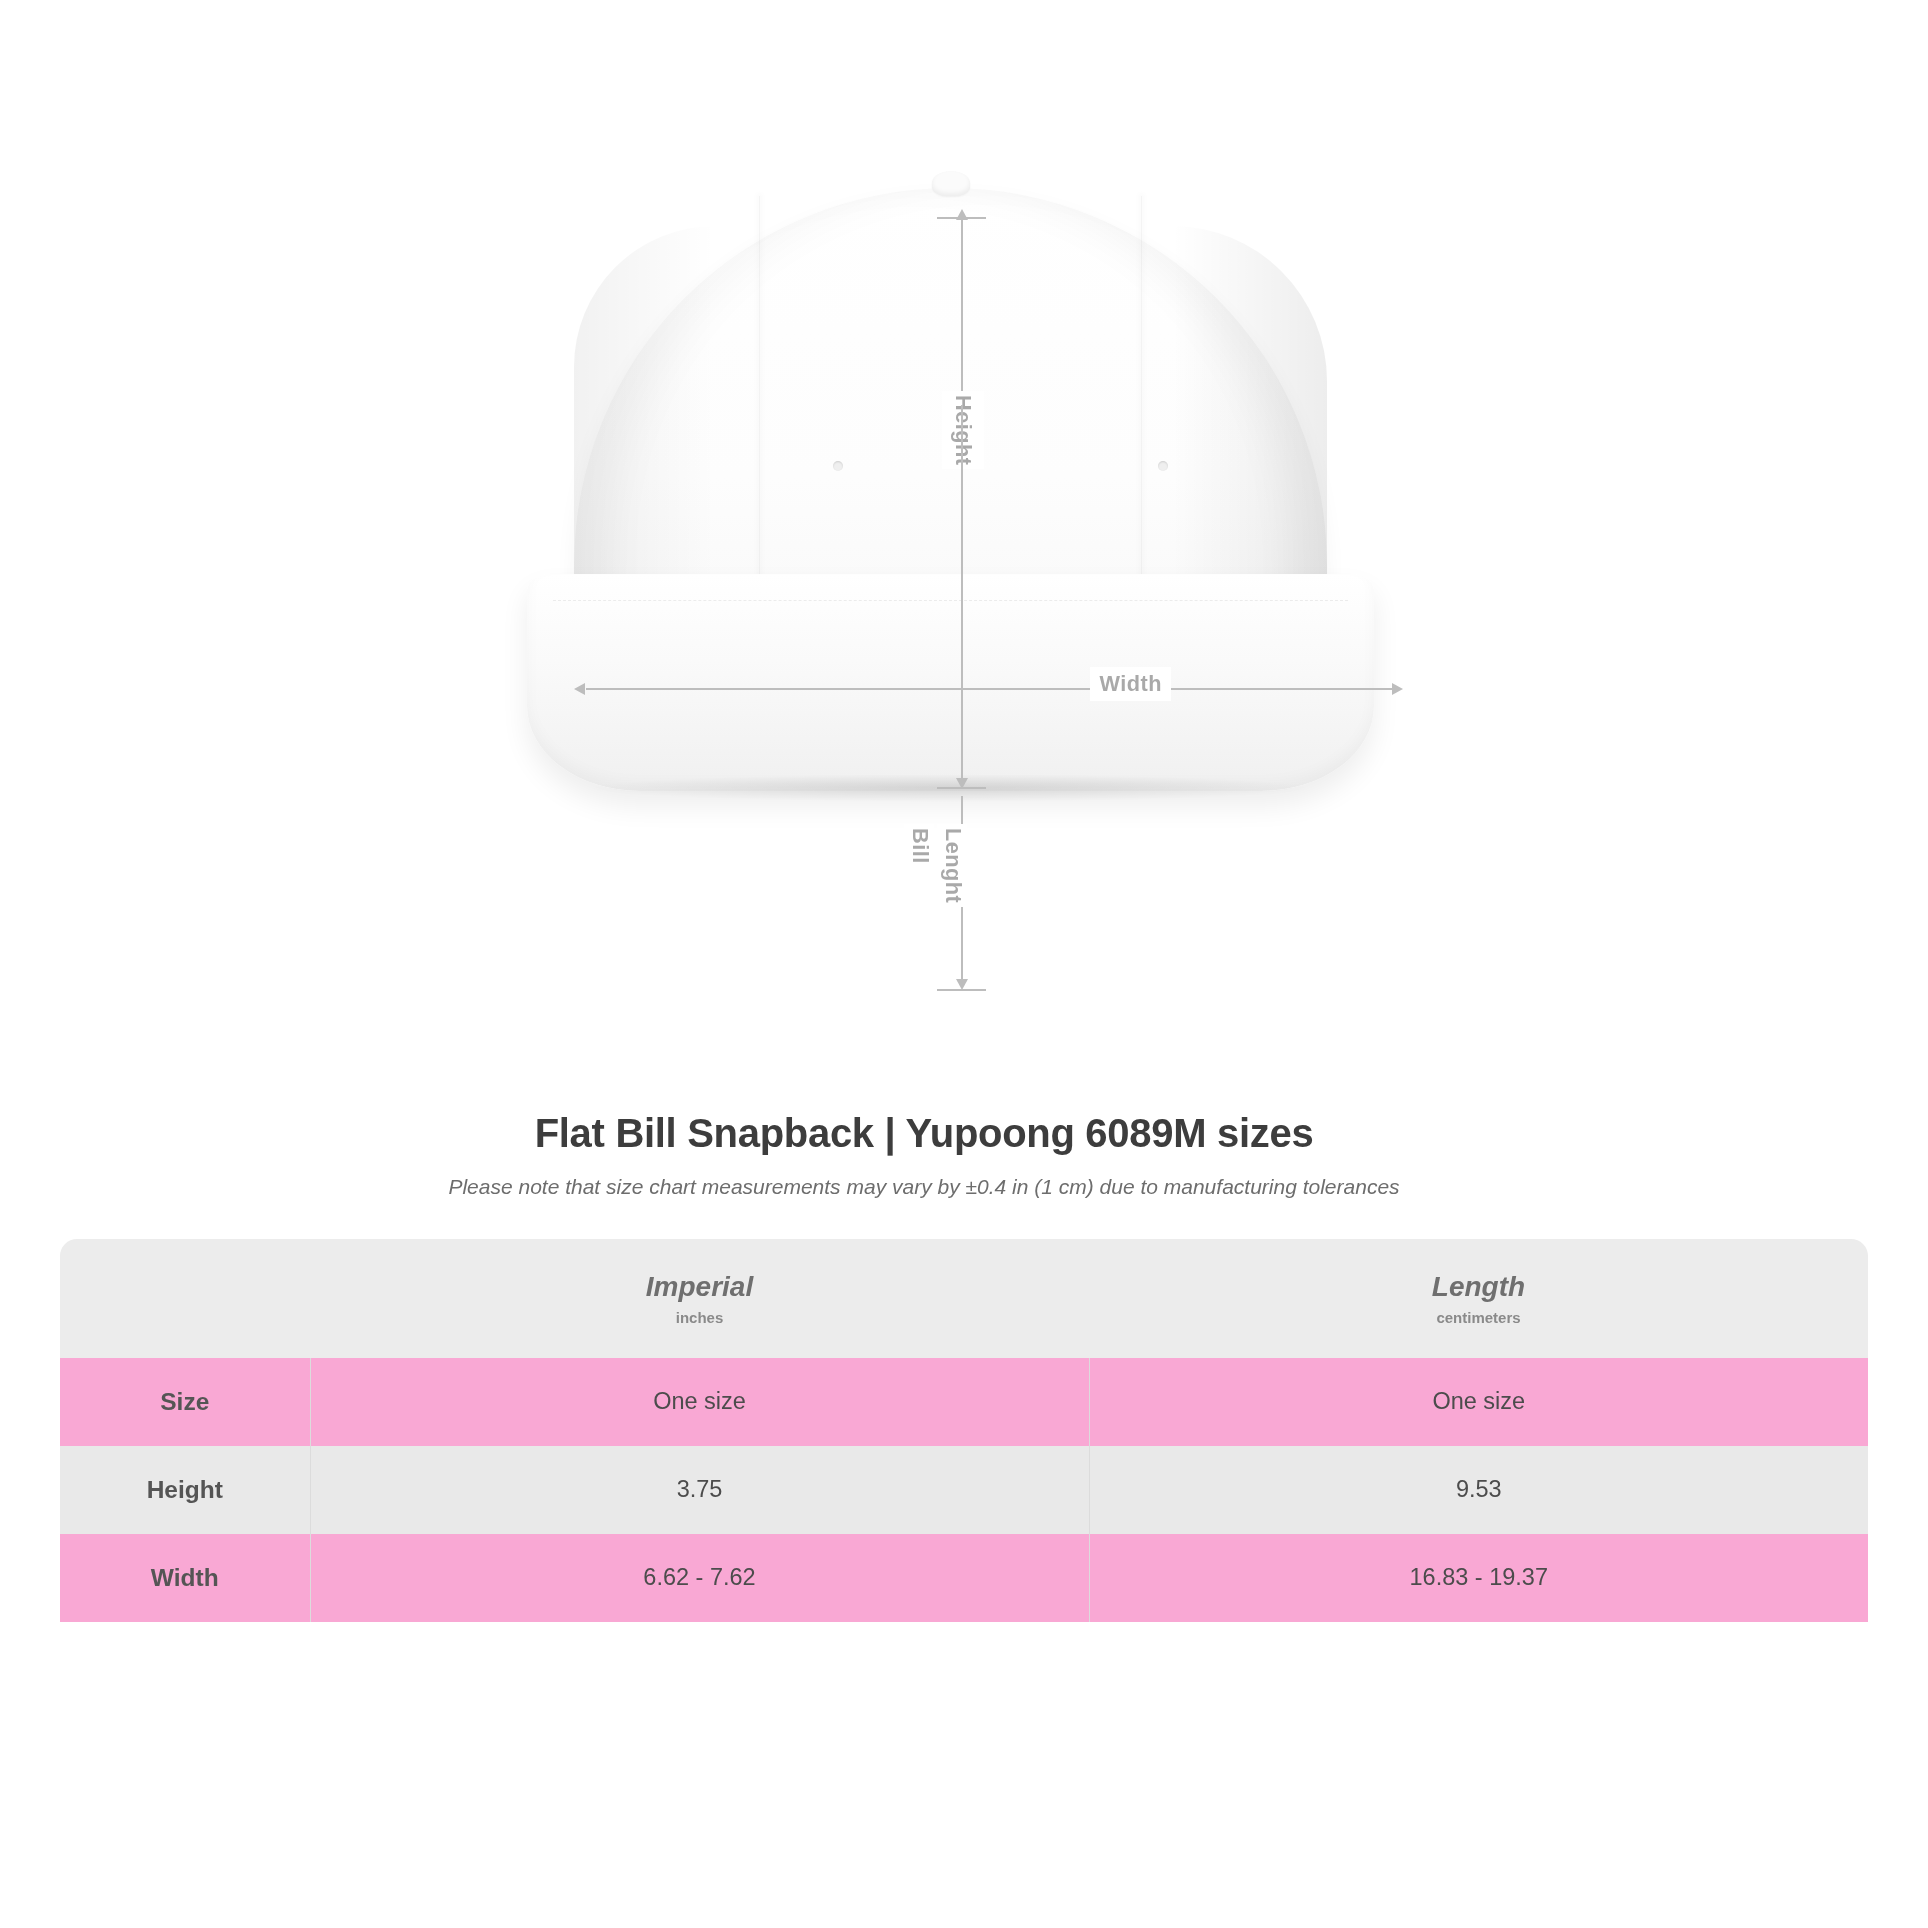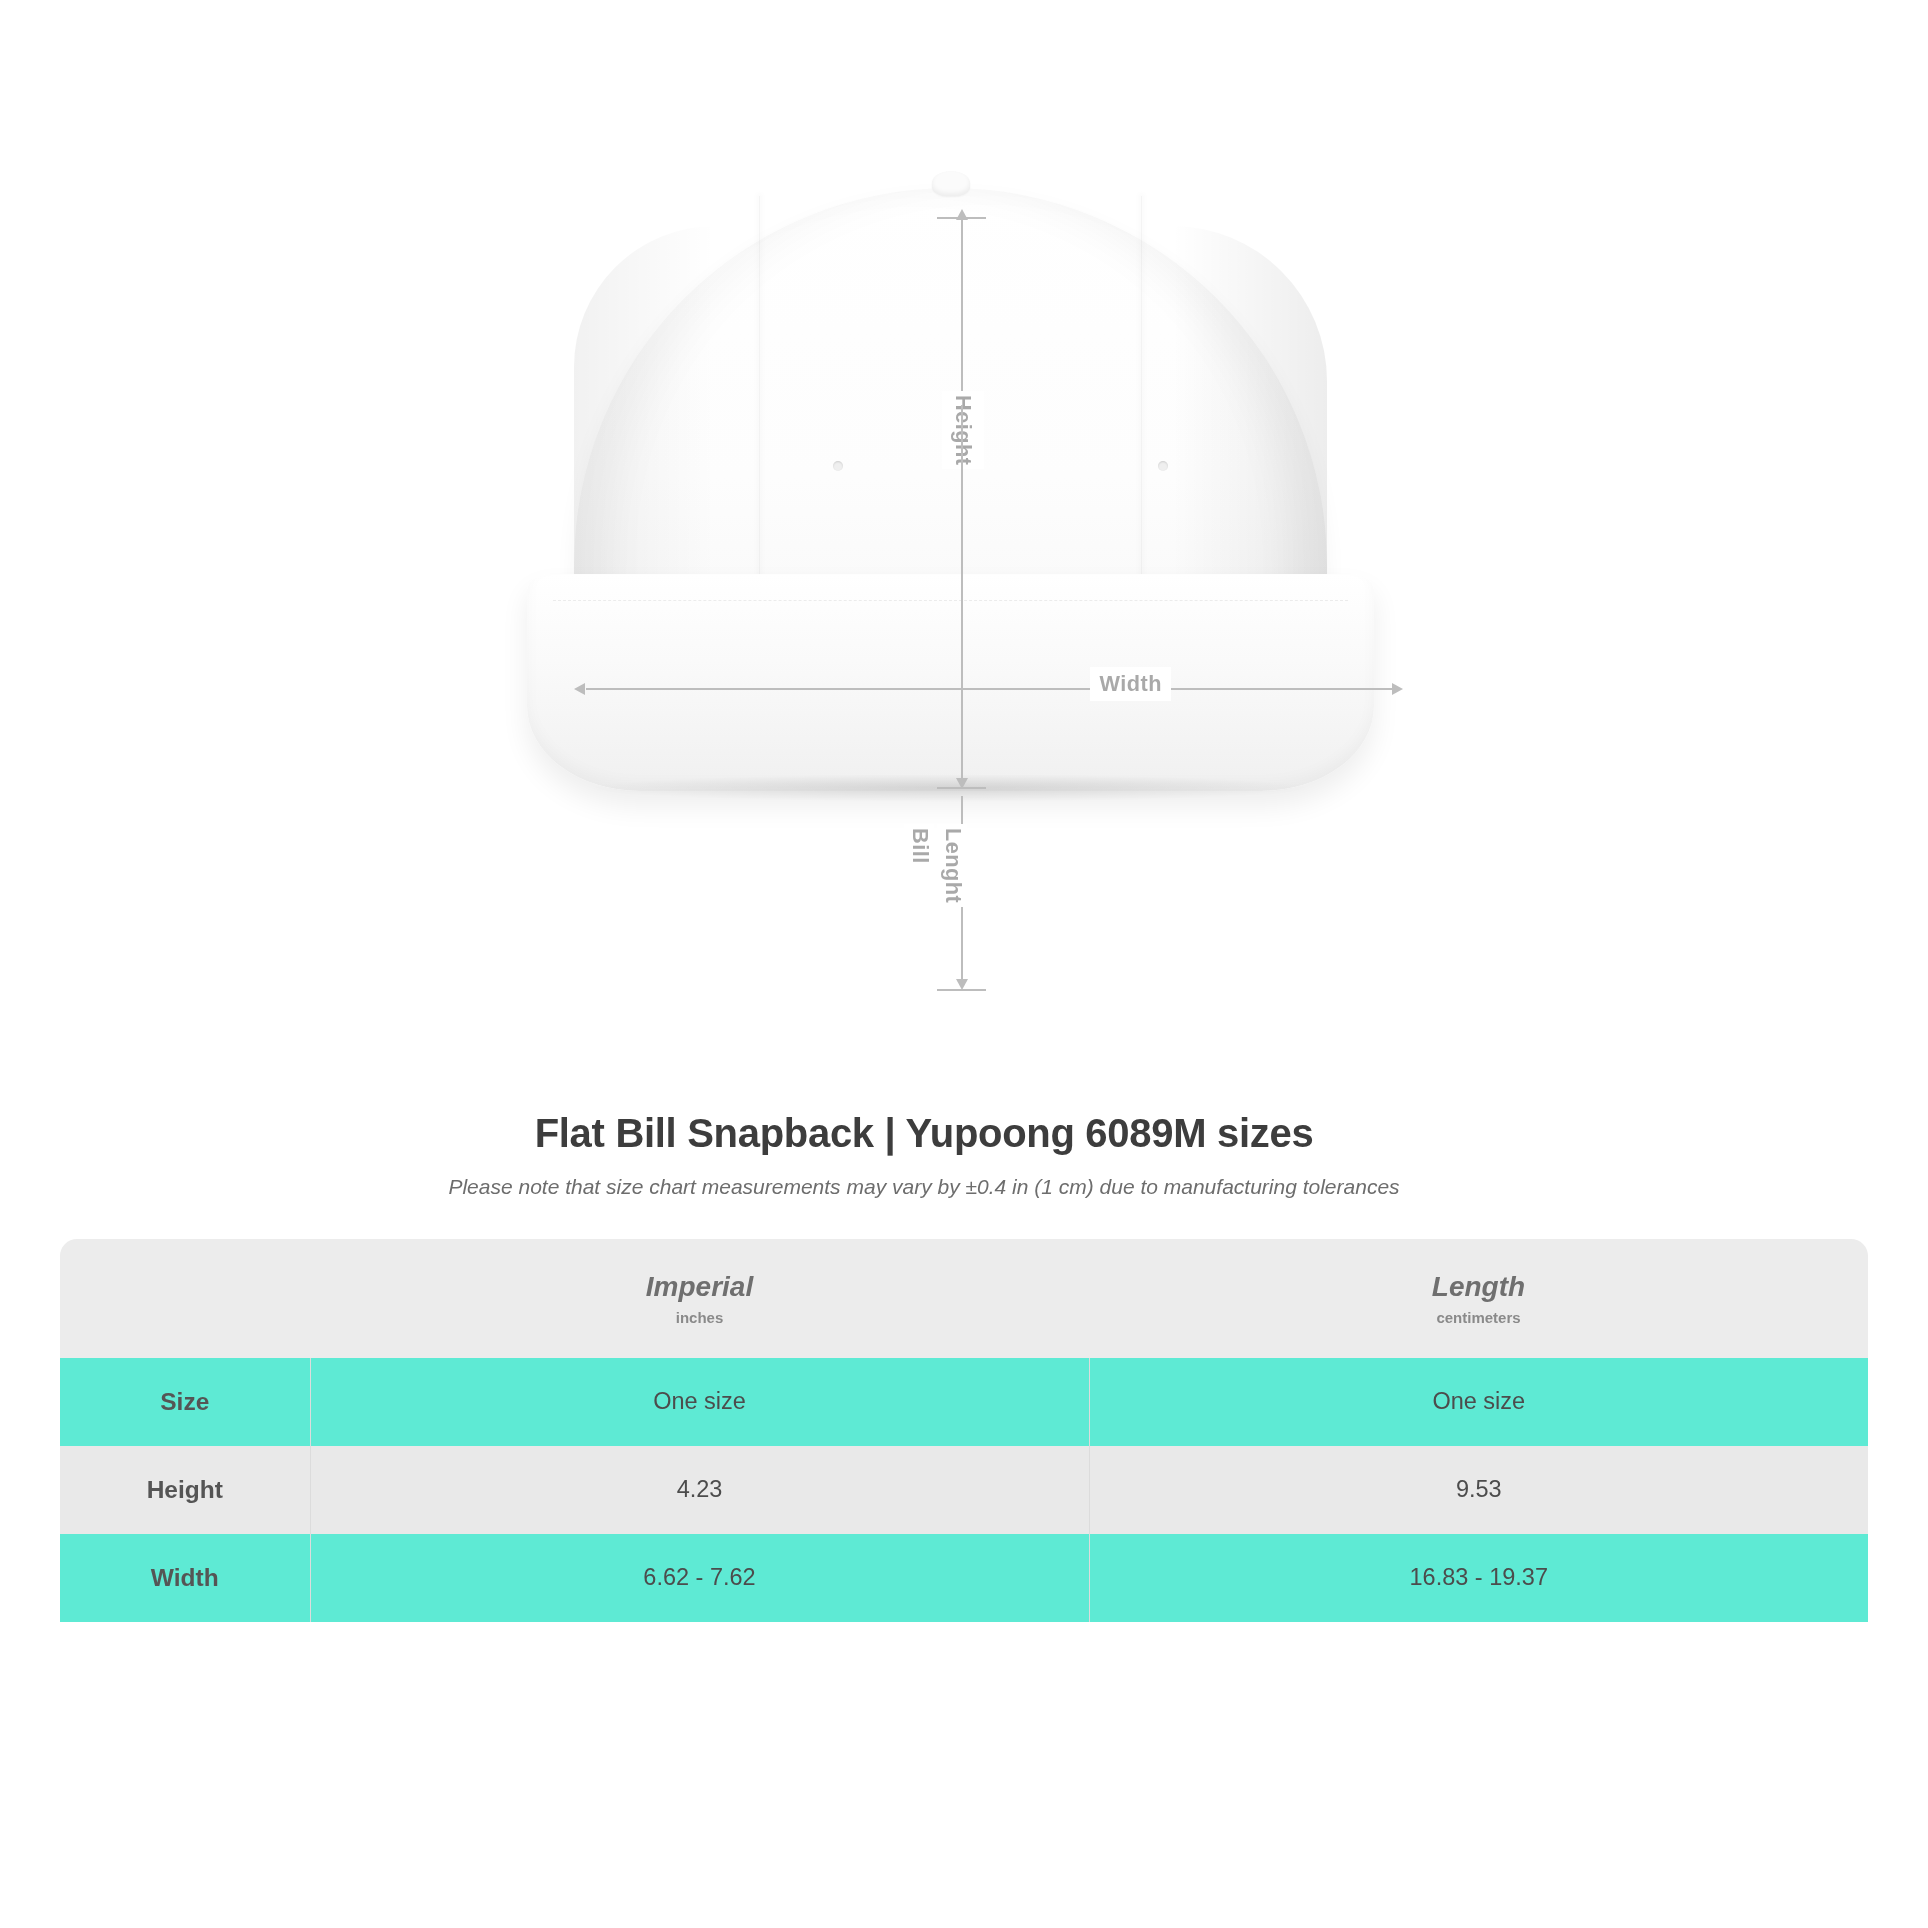--- a/index.html
+++ b/index.html
@@ -243,21 +243,21 @@
     padding: 30px 0;
     font-size: 23.5px;
     color: #4c4c4c;
   }
   .data-row td.row-label {
     font-weight: bold;
     font-size: 24.5px;
     color: #555555;
   }
   .row-alt td { background: #e9e9e9; }
-  .row-plain td { background: #5eead4; }
+  .row-plain td { background: #f9a8d4; }
 
   .sep-l { border-left: 0.9px solid #dcdcdc; }
   .sep-r { border-right: 0.9px solid #dcdcdc; }
 
   .row-first td:first-child { border-top-left-radius: 0; }
   .row-last td:first-child { border-bottom-left-radius: 17px; }
   .row-last td:last-child { border-bottom-right-radius: 17px; }
 </style>
 </head>
 <body>
@@ -323,21 +323,21 @@
         </tr>
       </thead>
       <tbody>
         <tr class="data-row row-plain row-first">
           <td class="row-label">Size</td>
           <td class="sep-l sep-r">One size</td>
           <td>One size</td>
         </tr>
         <tr class="data-row row-alt">
           <td class="row-label">Height</td>
-          <td class="sep-l sep-r">4.23</td>
+          <td class="sep-l sep-r">3.75</td>
           <td>9.53</td>
         </tr>
         <tr class="data-row row-plain">
           <td class="row-label">Width</td>
           <td class="sep-l sep-r">6.62 - 7.62</td>
           <td>16.83 - 19.37</td>
         </tr>
       </tbody>
     </table>
   </div>

